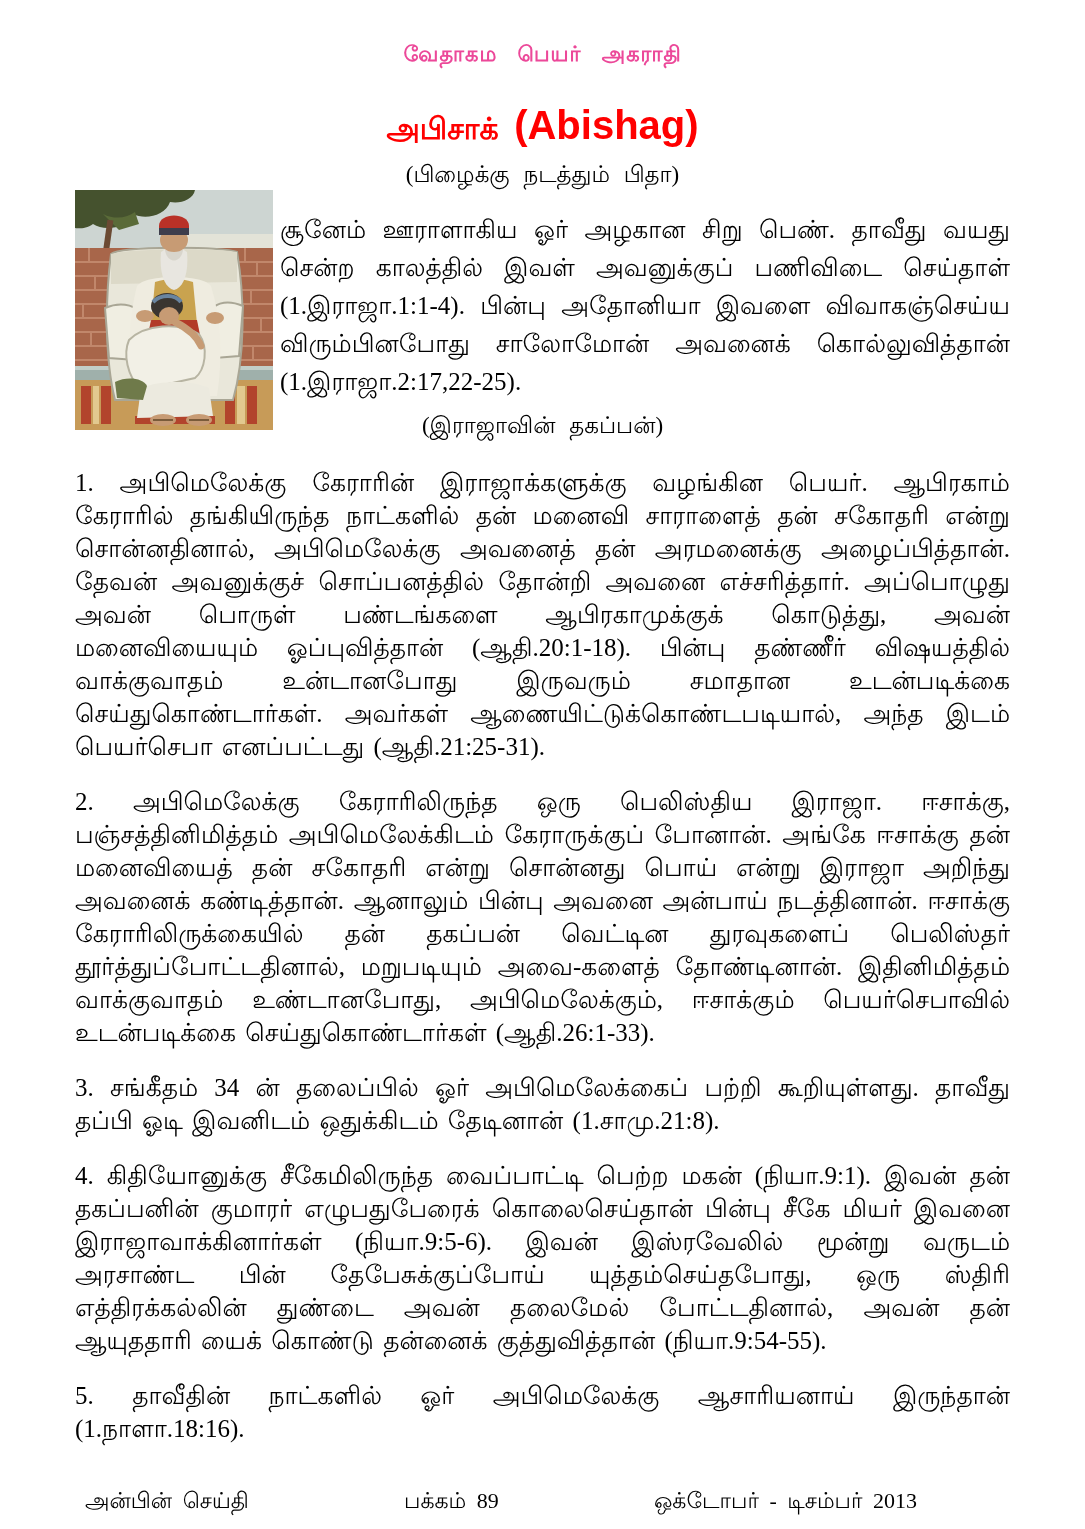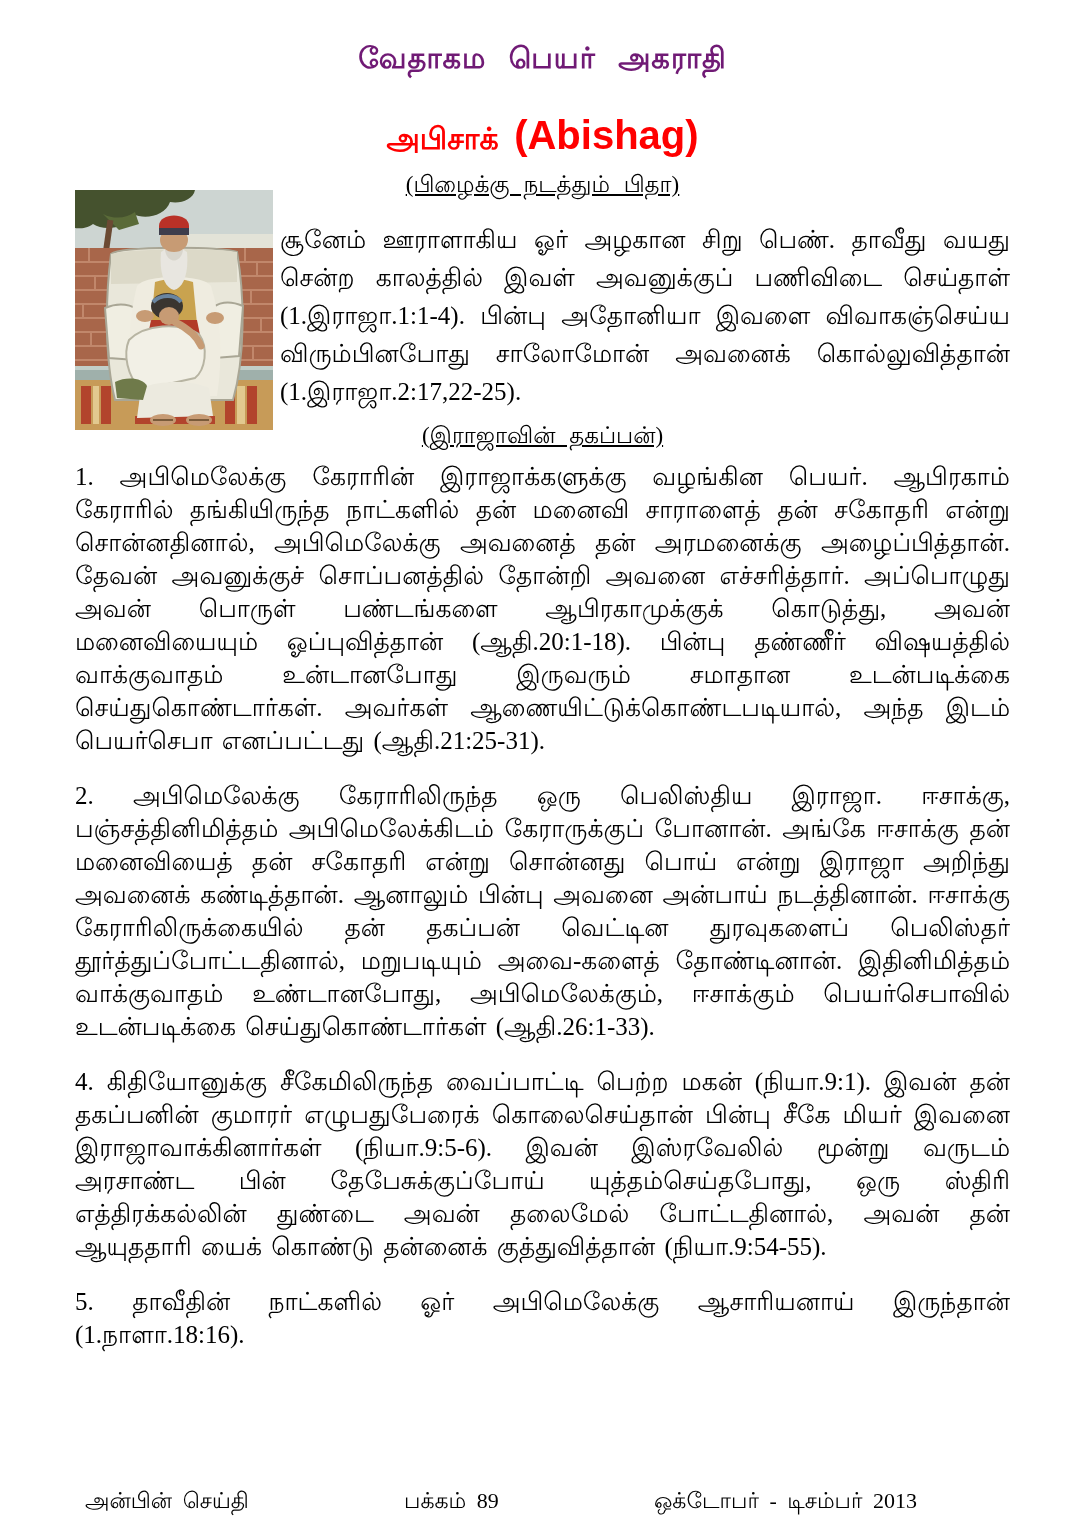--- a/index.html
+++ b/index.html
@@ -18,22 +18,22 @@
   .page {
     position: relative;
     width: 1085px;
     height: 1529px;
     padding: 0;
     box-sizing: border-box;
   }
   .page-title {
     margin-top: 42px;
     text-align: center;
-    color: #701a75;
-    font-size: 29px;
+    color: #ec4899;
+    font-size: 21px;
     font-weight: bold;
     word-spacing: 14px;
     letter-spacing: 1px;
   }
   .entry-heading {
     text-align: center;
     color: #ff0000;
     font-weight: bold;
     font-size: 30px;
     word-spacing: 8px;
@@ -43,21 +43,20 @@
     font-size: 40px;
     font-weight: bold;
   }
   .heading-1 { margin-top: 34px; }
   .entry-subtitle {
     text-align: center;
     color: #000000;
     font-size: 23px;
     margin-top: 12px;
     word-spacing: 8px;
-    text-decoration: underline;
   }
   .painting-wrap {
     position: absolute;
     left: 75px;
     top: 148px;
     width: 198px;
     height: 240px;
   }
   .painting-wrap svg { display: block; }
   .lead-para {
@@ -68,21 +67,21 @@
     font-size: 25px;
     line-height: 38px;
     text-align: justify;
     word-spacing: 4px;
   }
   .content {
     padding: 0 75px;
     box-sizing: border-box;
   }
   .heading-2 { margin-top: 30px; }
-  .entry-body { margin-top: 8px; }
+  .entry-body { margin-top: 24px; }
   .num-para {
     font-size: 25px;
     line-height: 33px;
     text-align: justify;
     margin: 0 0 22px 0;
     word-spacing: 3px;
   }
   .num-para:last-child { margin-bottom: 0; }
   .footer {
     position: absolute;
@@ -209,20 +208,21 @@
 
   <div class="content">
     <p class="lead-para">சூனேம் ஊராளாகிய ஓர் அழகான சிறு பெண். தாவீது வயது சென்ற காலத்தில் இவள் அவனுக்குப் பணிவிடை செய்தாள் (1.இராஜா.1:1-4). பின்பு அதோனியா இவளை விவாகஞ்செய்ய விரும்பினபோது சாலோமோன் அவனைக் கொல்லுவித்தான் (1.இராஜா.2:17,22-25).</p>
 
 
     <div class="entry-subtitle">(இராஜாவின் தகப்பன்)</div>
 
     <div class="entry-body">
       <p class="num-para">1. அபிமெலேக்கு கேராரின் இராஜாக்களுக்கு வழங்கின பெயர். ஆபிரகாம் கேராரில் தங்கியிருந்த நாட்களில் தன் மனைவி சாராளைத் தன் சகோதரி என்று சொன்னதினால், அபிமெலேக்கு அவனைத் தன் அரமனைக்கு அழைப்பித்தான். தேவன் அவனுக்குச் சொப்பனத்தில் தோன்றி அவனை எச்சரித்தார். அப்பொழுது அவன் பொருள் பண்டங்களை ஆபிரகாமுக்குக் கொடுத்து, அவன் மனைவியையும் ஓப்புவித்தான் (ஆதி.20:1-18). பின்பு தண்ணீர் விஷயத்தில் வாக்குவாதம் உன்டானபோது இருவரும் சமாதான உடன்படிக்கை செய்துகொண்டார்கள். அவர்கள் ஆணையிட்டுக்கொண்டபடியால், அந்த இடம் பெயர்செபா எனப்பட்டது (ஆதி.21:25-31).</p>
       <p class="num-para">2. அபிமெலேக்கு கேராரிலிருந்த ஒரு பெலிஸ்திய இராஜா. ஈசாக்கு, பஞ்சத்தினிமித்தம் அபிமெலேக்கிடம் கேராருக்குப் போனான். அங்கே ஈசாக்கு தன் மனைவியைத் தன் சகோதரி என்று சொன்னது பொய் என்று இராஜா அறிந்து அவனைக் கண்டித்தான். ஆனாலும் பின்பு அவனை அன்பாய் நடத்தினான். ஈசாக்கு கேராரிலிருக்கையில் தன் தகப்பன் வெட்டின துரவுகளைப் பெலிஸ்தர் தூர்த்துப்போட்டதினால், மறுபடியும் அவை-களைத் தோண்டினான். இதினிமித்தம் வாக்குவாதம் உண்டானபோது, அபிமெலேக்கும், ஈசாக்கும் பெயர்செபாவில் உடன்படிக்கை செய்துகொண்டார்கள் (ஆதி.26:1-33).</p>
+      <p class="num-para">3. சங்கீதம் 34 ன் தலைப்பில் ஓர் அபிமெலேக்கைப் பற்றி கூறியுள்ளது. தாவீது தப்பி ஓடி இவனிடம் ஒதுக்கிடம் தேடினான் (1.சாமு.21:8).</p>
       <p class="num-para">4. கிதியோனுக்கு சீகேமிலிருந்த வைப்பாட்டி பெற்ற மகன் (நியா.9:1). இவன் தன் தகப்பனின் குமாரர் எழுபதுபேரைக் கொலைசெய்தான் பின்பு சீகே மியர் இவனை இராஜாவாக்கினார்கள் (நியா.9:5-6). இவன் இஸ்ரவேலில் மூன்று வருடம் அரசாண்ட பின் தேபேசுக்குப்போய் யுத்தம்செய்தபோது, ஒரு ஸ்திரி எத்திரக்கல்லின் துண்டை அவன் தலைமேல் போட்டதினால், அவன் தன் ஆயுததாரி யைக் கொண்டு தன்னைக் குத்துவித்தான் (நியா.9:54-55).</p>
       <p class="num-para">5. தாவீதின் நாட்களில் ஓர் அபிமெலேக்கு ஆசாரியனாய் இருந்தான் (1.நாளா.18:16).</p>
 
     </div>
   </div>
 
   <div class="footer">
     <span>அன்பின் செய்தி</span>
     <span>பக்கம் 89</span>
     <span>ஒக்டோபர் - டிசம்பர் 2013</span>

